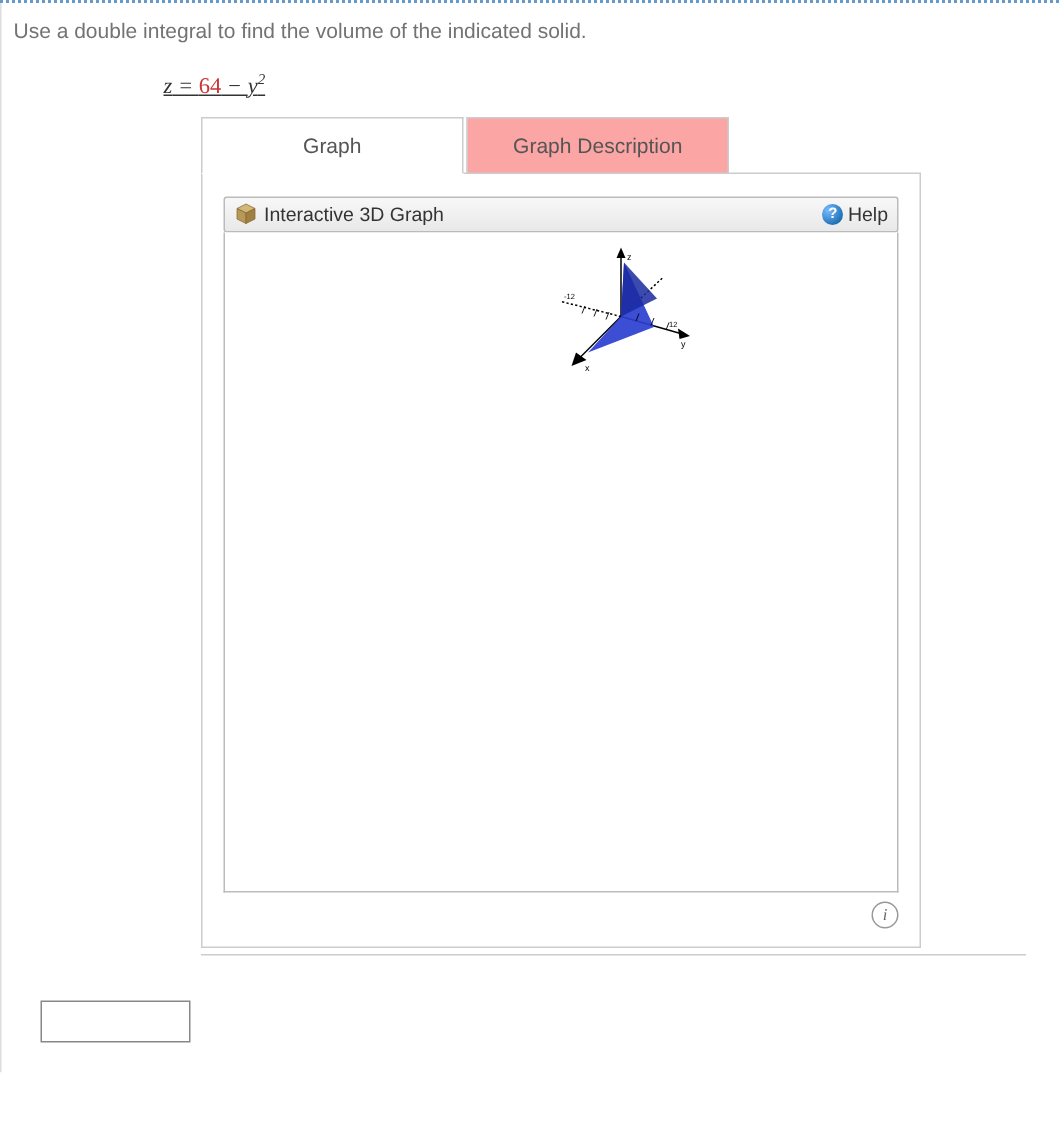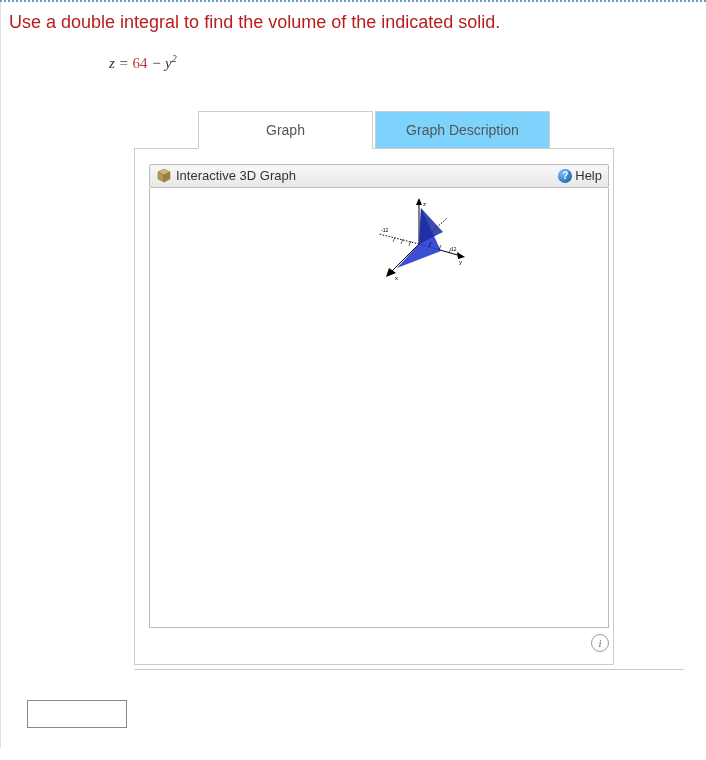--- a/index.html
+++ b/index.html
@@ -1,27 +1,27 @@
 <!DOCTYPE html>
 <html><head>
   <meta charset="utf-8">
   <style>
     * { box-sizing: border-box; margin: 0; padding: 0; }
     body { font-family: Verdana, Arial, sans-serif; font-size: 14px; color: #333; width: 706px; }
     .top-border { border-top: 2px dotted #6699cc; }
     .container { padding: 10px 8px 20px 8px; border-left: 1px solid #ddd; }
-    .question { font-size: 18px; color: #b91c1c; margin-bottom: 18px; }
-    .equations { margin-left: 100px; margin-bottom: 36px; font-style: italic; font-family: Georgia, serif; font-size: 15px; line-height: 1.5; }
+    .question { font-size: 14px; color: #737373; margin-bottom: 18px; }
+    .equations { margin-left: 100px; margin-bottom: 8px; font-style: italic; font-family: Georgia, serif; font-size: 15px; line-height: 1.5; text-decoration: underline; }
     .equations .num { color: #cc3333; font-style: normal; }
     .equations sup { font-size: 10px; }
     .tab-wrap { margin-left: 125px; width: 480px; }
-    .tabs { display: flex; justify-content: center; gap: 2px; }
-    .tab { padding: 10px 0; width: 175px; text-align: center; border: 1px solid #ccc; font-size: 14px; cursor: pointer; background: #7dd3fc; color: #555; }
+    .tabs { display: flex; gap: 2px; }
+    .tab { padding: 10px 0; width: 175px; text-align: center; border: 1px solid #ccc; font-size: 14px; cursor: pointer; background: #fca5a5; color: #555; }
     .tab.active { background: #fff; border-bottom: 1px solid #fff; position: relative; z-index: 2; }
-    .graph-panel { border: 1px solid #ccc; margin-top: -1px; padding: 15px 4px 12px 14px; }
+    .graph-panel { border: 1px solid #ccc; margin-top: -1px; padding: 15px 14px 12px 14px; }
     .graph-header { display: flex; justify-content: space-between; align-items: center; background: linear-gradient(#f8f8f8, #e8e8e8); border: 1px solid #bbb; border-radius: 2px; padding: 3px 6px; font-size: 13px; }
     .graph-header-left { display: flex; align-items: center; gap: 4px; }
     .graph-header-right { display: flex; align-items: center; gap: 3px; }
     .cube-icon { width: 16px; height: 16px; display: inline-flex; align-items: center; justify-content: center; }
     .help-icon { width: 14px; height: 14px; border-radius: 50%; background: radial-gradient(circle at 30% 30%, #7bf, #059); display: inline-flex; align-items: center; justify-content: center; color: #fff; font-size: 10px; font-weight: bold; }
     .graph-body { height: 440px; border: 1px solid #bbb; border-top: none; position: relative; background: #fff; }
     .graph-3d { position: absolute; top: 8px; left: 50%; transform: translateX(-10px); }
     .info-row { display: flex; justify-content: flex-end; margin-top: 6px; }
     .info-icon { width: 18px; height: 18px; border: 1px solid #999; border-radius: 50%; display: inline-flex; align-items: center; justify-content: center; font-size: 11px; color: #666; font-style: italic; font-family: Georgia, serif; cursor: pointer; }
     .divider { border-top: 1px solid #ccc; margin: 4px 0 0 125px; width: 550px; }

